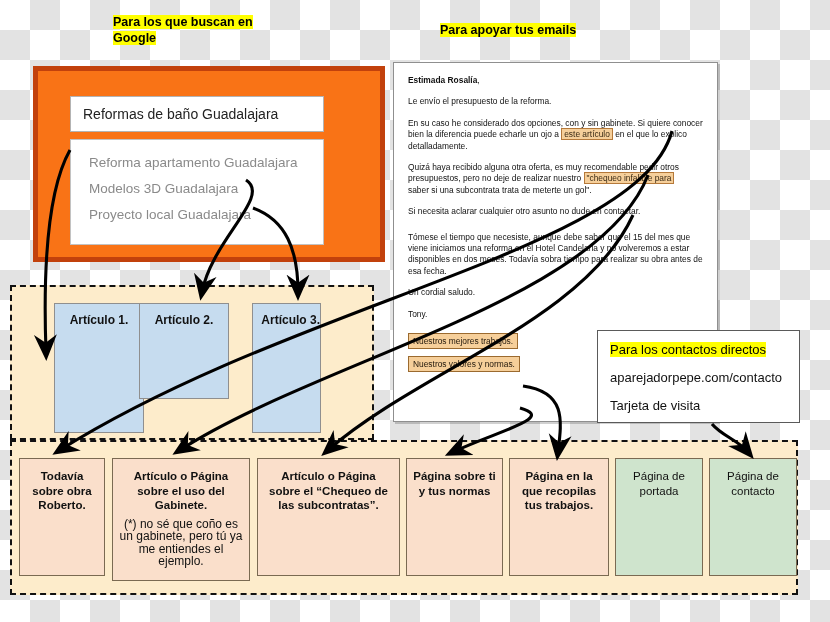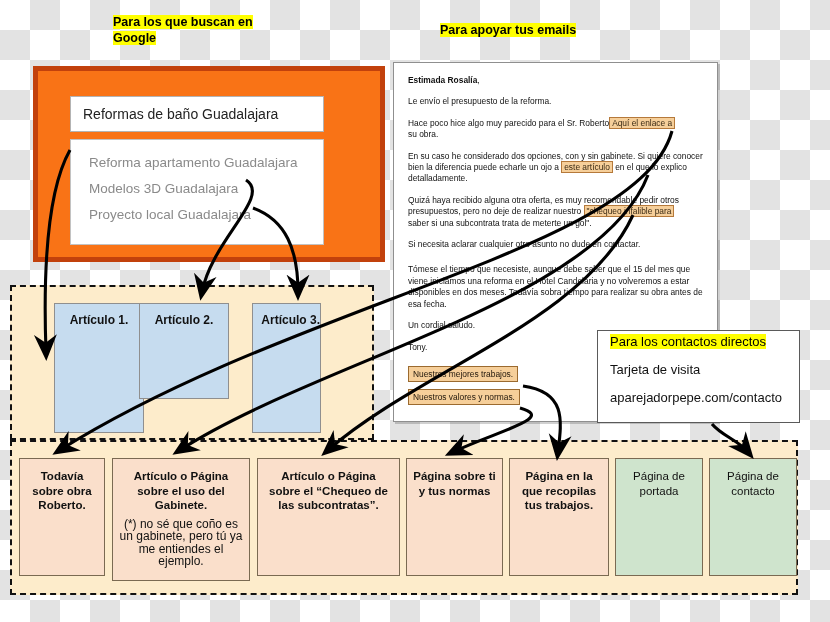--- a/index.html
+++ b/index.html
@@ -53,21 +53,21 @@
     white-space:nowrap;color:#3a2a14;
   }
   .hl-block{
     display:inline-block;background:#f6cf9a;border:1px solid #9b6a2f;
     font-size:8.4px;line-height:12px;padding:1px 4px;color:#20160a;
     margin-bottom:4px;
   }
 
   
   .contact-card{
-    background:#ffffff;border:1px solid #5a5a5a;padding:1px 12px;
+    background:#ffffff;border:1px solid #5a5a5a;padding:9px 12px;
   }
   .contact-card .cc-title{font-size:13px;line-height:19px;}
   .contact-card .cc-title span{background:#ffff00;}
   .contact-card .cc-line{font-size:13px;line-height:19px;color:#111;margin-top:9px;}
 
   
   .dashed{
     background:#fdeccb;border:2.5px dashed #111;
   }
 
@@ -115,24 +115,20 @@
 </div>
 
 <div class="abs email-panel" style="left:393px;top:62px;width:325px;height:360px;">
 
   <p class="greet">
     <span>Estimada Rosalía</span><i>,</i>
   </p>
 
   <p>Le envío el presupuesto de la reforma.</p>
 
-  <p>
-    <span>Hace poco hice algo muy parecido para el Sr. Roberto</span><span class="hl">Aquí el enlace a</span><br>
-    <span>su obra.</span>
-  </p>
 
   <p>
     <span>En su caso he considerado dos opciones, con y sin gabinete. Si quiere conocer bien la diferencia puede echarle un ojo a</span>
     <span class="hl">este artículo</span>
     <span>en el que lo explico detalladamente.</span>
   </p>
 
   <p>
     <span>Quizá haya recibido alguna otra oferta, es muy recomendable pedir otros presupuestos, pero no deje de realizar nuestro</span>
     <span class="hl">"chequeo infalible para</span><br>
@@ -165,22 +161,22 @@
   <span class="lbl">Artículo 2.</span>
 </div>
 <div class="abs art-box" style="left:252px;top:303px;width:69px;height:130px;justify-content:flex-end;">
   <span class="lbl">Artículo 3.</span>
 </div>
 
 <div class="abs contact-card" style="left:597px;top:330px;width:203px;height:93px;">
   <div class="cc-title">
     <span>Para los contactos directos</span>
   </div>
+  <div class="cc-line">aparejadorpepe.com/contacto</div>
   <div class="cc-line">Tarjeta de visita</div>
-  <div class="cc-line">aparejadorpepe.com/contacto</div>
 </div>
 
 <div class="abs page-box peach" style="left:19px;top:458px;width:86px;height:118px;">
   <div class="hd">Todavía sobre obra Roberto.</div>
   <div class="sub"></div>
 </div>
 
 <div class="abs page-box peach" style="left:112px;top:458px;width:138px;height:123px;">
   <div class="hd">Artículo o Página sobre el uso del Gabinete.</div>
   <div class="sub">(*) no sé que coño es un gabinete, pero tú ya me entiendes el ejemplo.</div>

